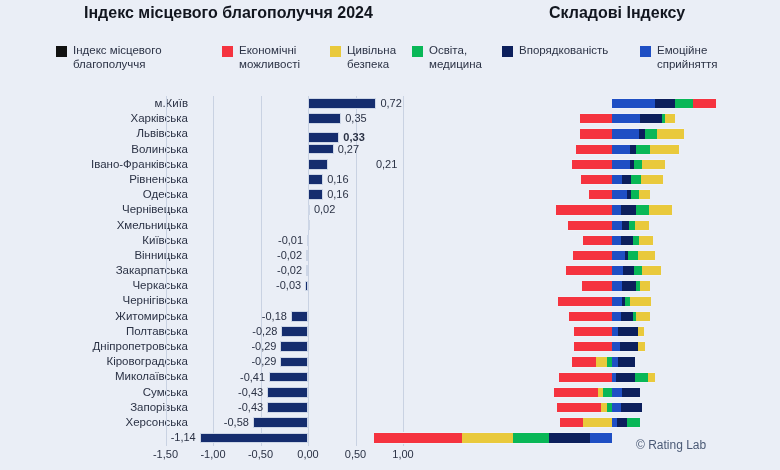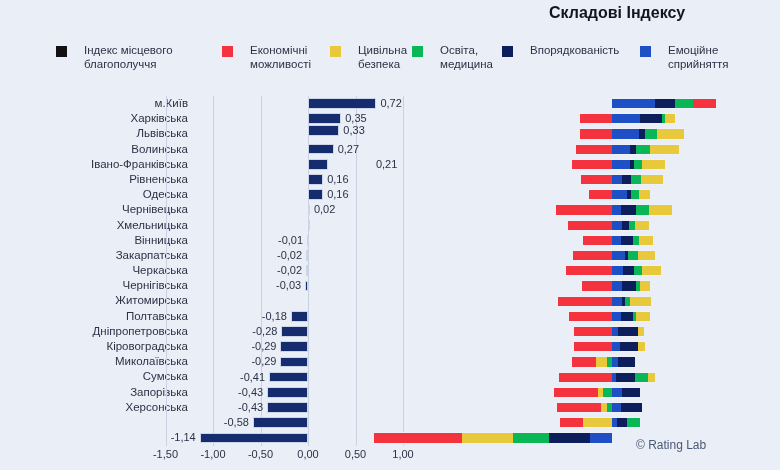--- a/index.html
+++ b/index.html
@@ -19,21 +19,21 @@
     font-weight:bold;
     font-size:16px;
     color:#12161f;
     white-space:nowrap;
   }
   #title-left  { left:84px;  top:4px; }
   #title-right { left:549px; top:4px; }
 
   
   #legend { position:absolute; left:0; top:44px; width:780px; height:40px; }
-  .lg { position:absolute; display:flex; align-items:flex-start; gap:17px; }
+  .lg { position:absolute; display:flex; align-items:flex-start; gap:6px; }
   .lg .sw { width:11px; height:11px; flex:0 0 11px; margin-top:2px; }
   .lg .lb {
     font-size:11.5px; line-height:13.5px; color:#2b3245; white-space:pre-line;
   }
 
   
   #labels { position:absolute; left:0; top:96px; width:196px; }
   .rowlabel {
     height:15.2px; line-height:15.2px;
     text-align:right; padding-right:8px;
@@ -66,20 +66,21 @@
   #credit {
     position:absolute; left:636px; top:438px;
     font-size:12px; color:#4b5a76; white-space:nowrap;
   }
 </style>
 </head>
 <body>
 
 <div id="root">
 
+  <div class="title" id="title-left">Індекс місцевого благополуччя 2024</div>
   <div class="title" id="title-right">Складові Індексу</div>
 
   <div id="legend">
       <div class="lg" style="left: 56px; top: 0px;">
         <span class="sw" style="background: rgb(17, 17, 17);"></span>
         <span class="lb">Індекс місцевого
 благополуччя</span>
       </div>
       <div class="lg" style="left: 222px; top: 0px;">
         <span class="sw" style="background: rgb(245, 51, 63);"></span>
@@ -110,20 +111,21 @@
   <div id="labels">
       <div class="rowlabel">м.Київ</div>
       <div class="rowlabel">Харківська</div>
       <div class="rowlabel">Львівська</div>
       <div class="rowlabel">Волинська</div>
       <div class="rowlabel">Івано-Франківська</div>
       <div class="rowlabel">Рівненська</div>
       <div class="rowlabel">Одеська</div>
       <div class="rowlabel">Чернівецька</div>
       <div class="rowlabel">Хмельницька</div>
+      <div class="rowlabel">Київська</div>
       <div class="rowlabel">Вінницька</div>
       <div class="rowlabel">Закарпатська</div>
       <div class="rowlabel">Черкаська</div>
       <div class="rowlabel">Чернігівська</div>
       <div class="rowlabel">Житомирська</div>
       <div class="rowlabel">Полтавська</div>
       <div class="rowlabel">Дніпропетровська</div>
       <div class="rowlabel">Кіровоградська</div>
       <div class="rowlabel">Миколаївська</div>
       <div class="rowlabel">Сумська</div>
@@ -139,21 +141,21 @@
       <div class="gridline" style="left: 159.5px;"></div>
       <div class="gridline" style="left: 207px;"></div>
       <div class="lrow" style="top: 0px;">
         <div class="lbar" style="background: rgb(21, 45, 110); left: 112px; width: 68.4px;"></div>
         <div class="lval" style="left: 184.4px;">0,72</div>
       </div>
       <div class="lrow" style="top: 15.2px;">
         <div class="lbar" style="background: rgb(21, 45, 110); left: 112px; width: 33.25px;"></div>
         <div class="lval" style="left: 149.25px;">0,35</div>
       </div>
-      <div class="lrow" style="top: 27px;">
+      <div class="lrow" style="top: 34px; font-weight: bold;">
         <div class="lbar" style="background: rgb(21, 45, 110); left: 112px; width: 31.35px;"></div>
         <div class="lval" style="left: 147.35px;">0,33</div>
       </div>
       <div class="lrow" style="top: 45.6px;">
         <div class="lbar" style="background: rgb(21, 45, 110); left: 112px; width: 25.65px;"></div>
         <div class="lval" style="left: 141.65px;">0,27</div>
       </div>
       <div class="lrow" style="top: 60.8px;">
         <div class="lbar" style="background: rgb(21, 45, 110); left: 112px; width: 19.95px;"></div>
         <div class="lval" style="left: 135.95px; margin-left: 44px;">0,21</div>

